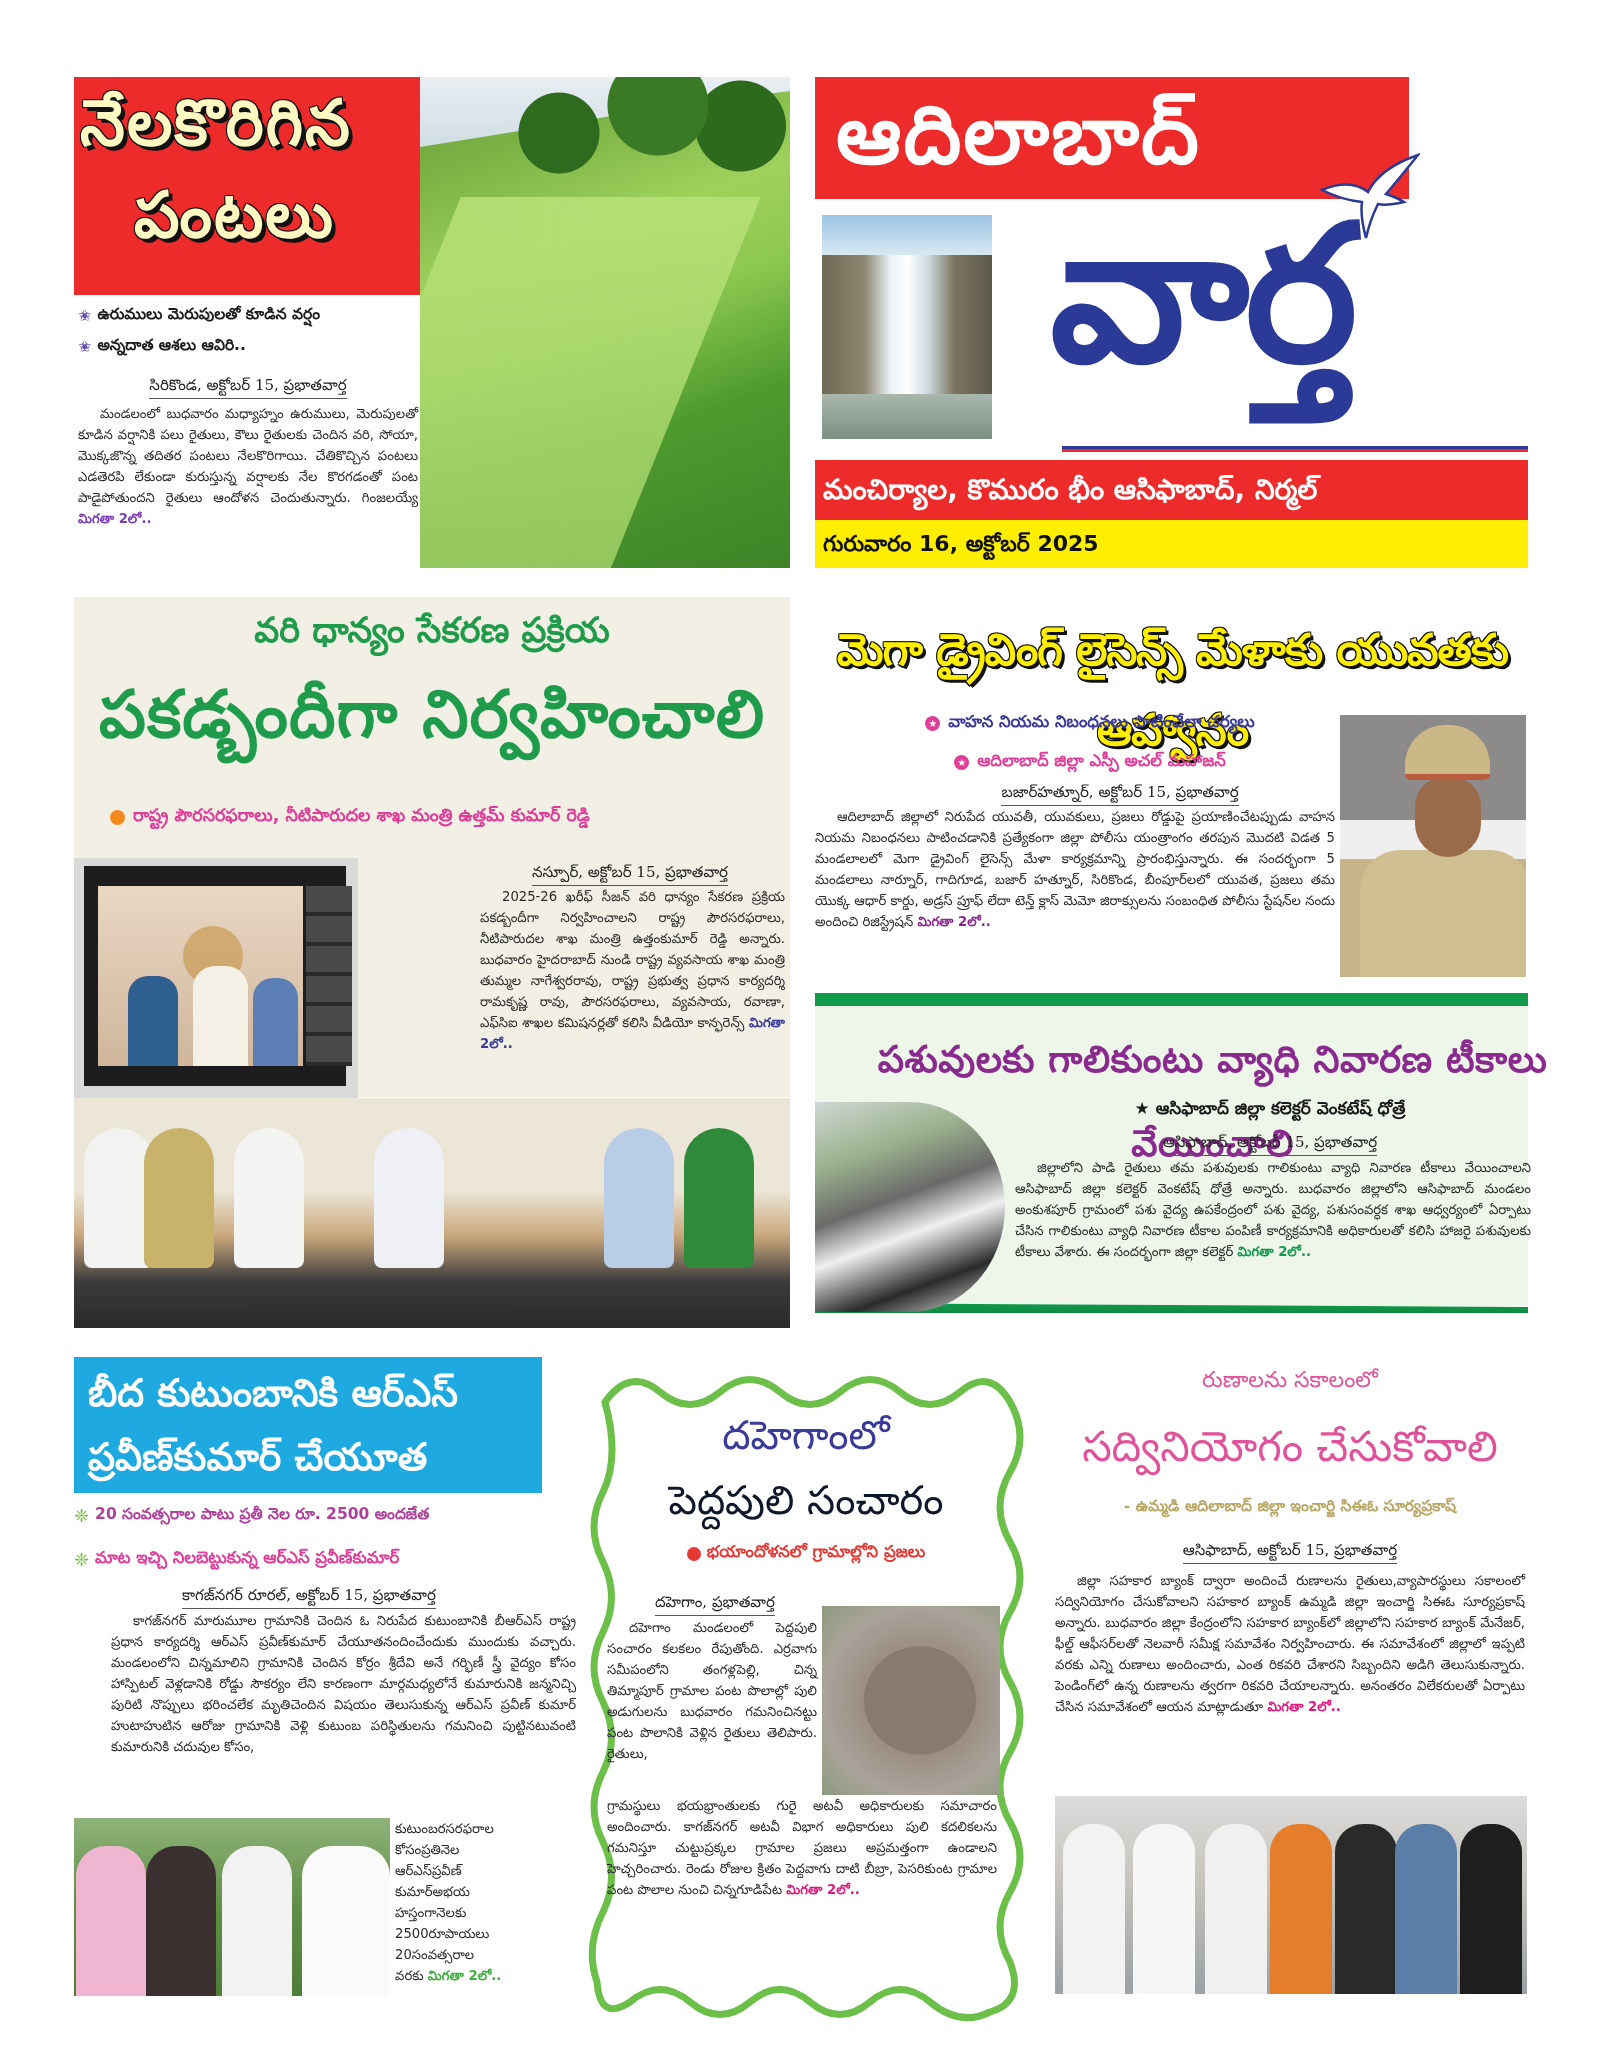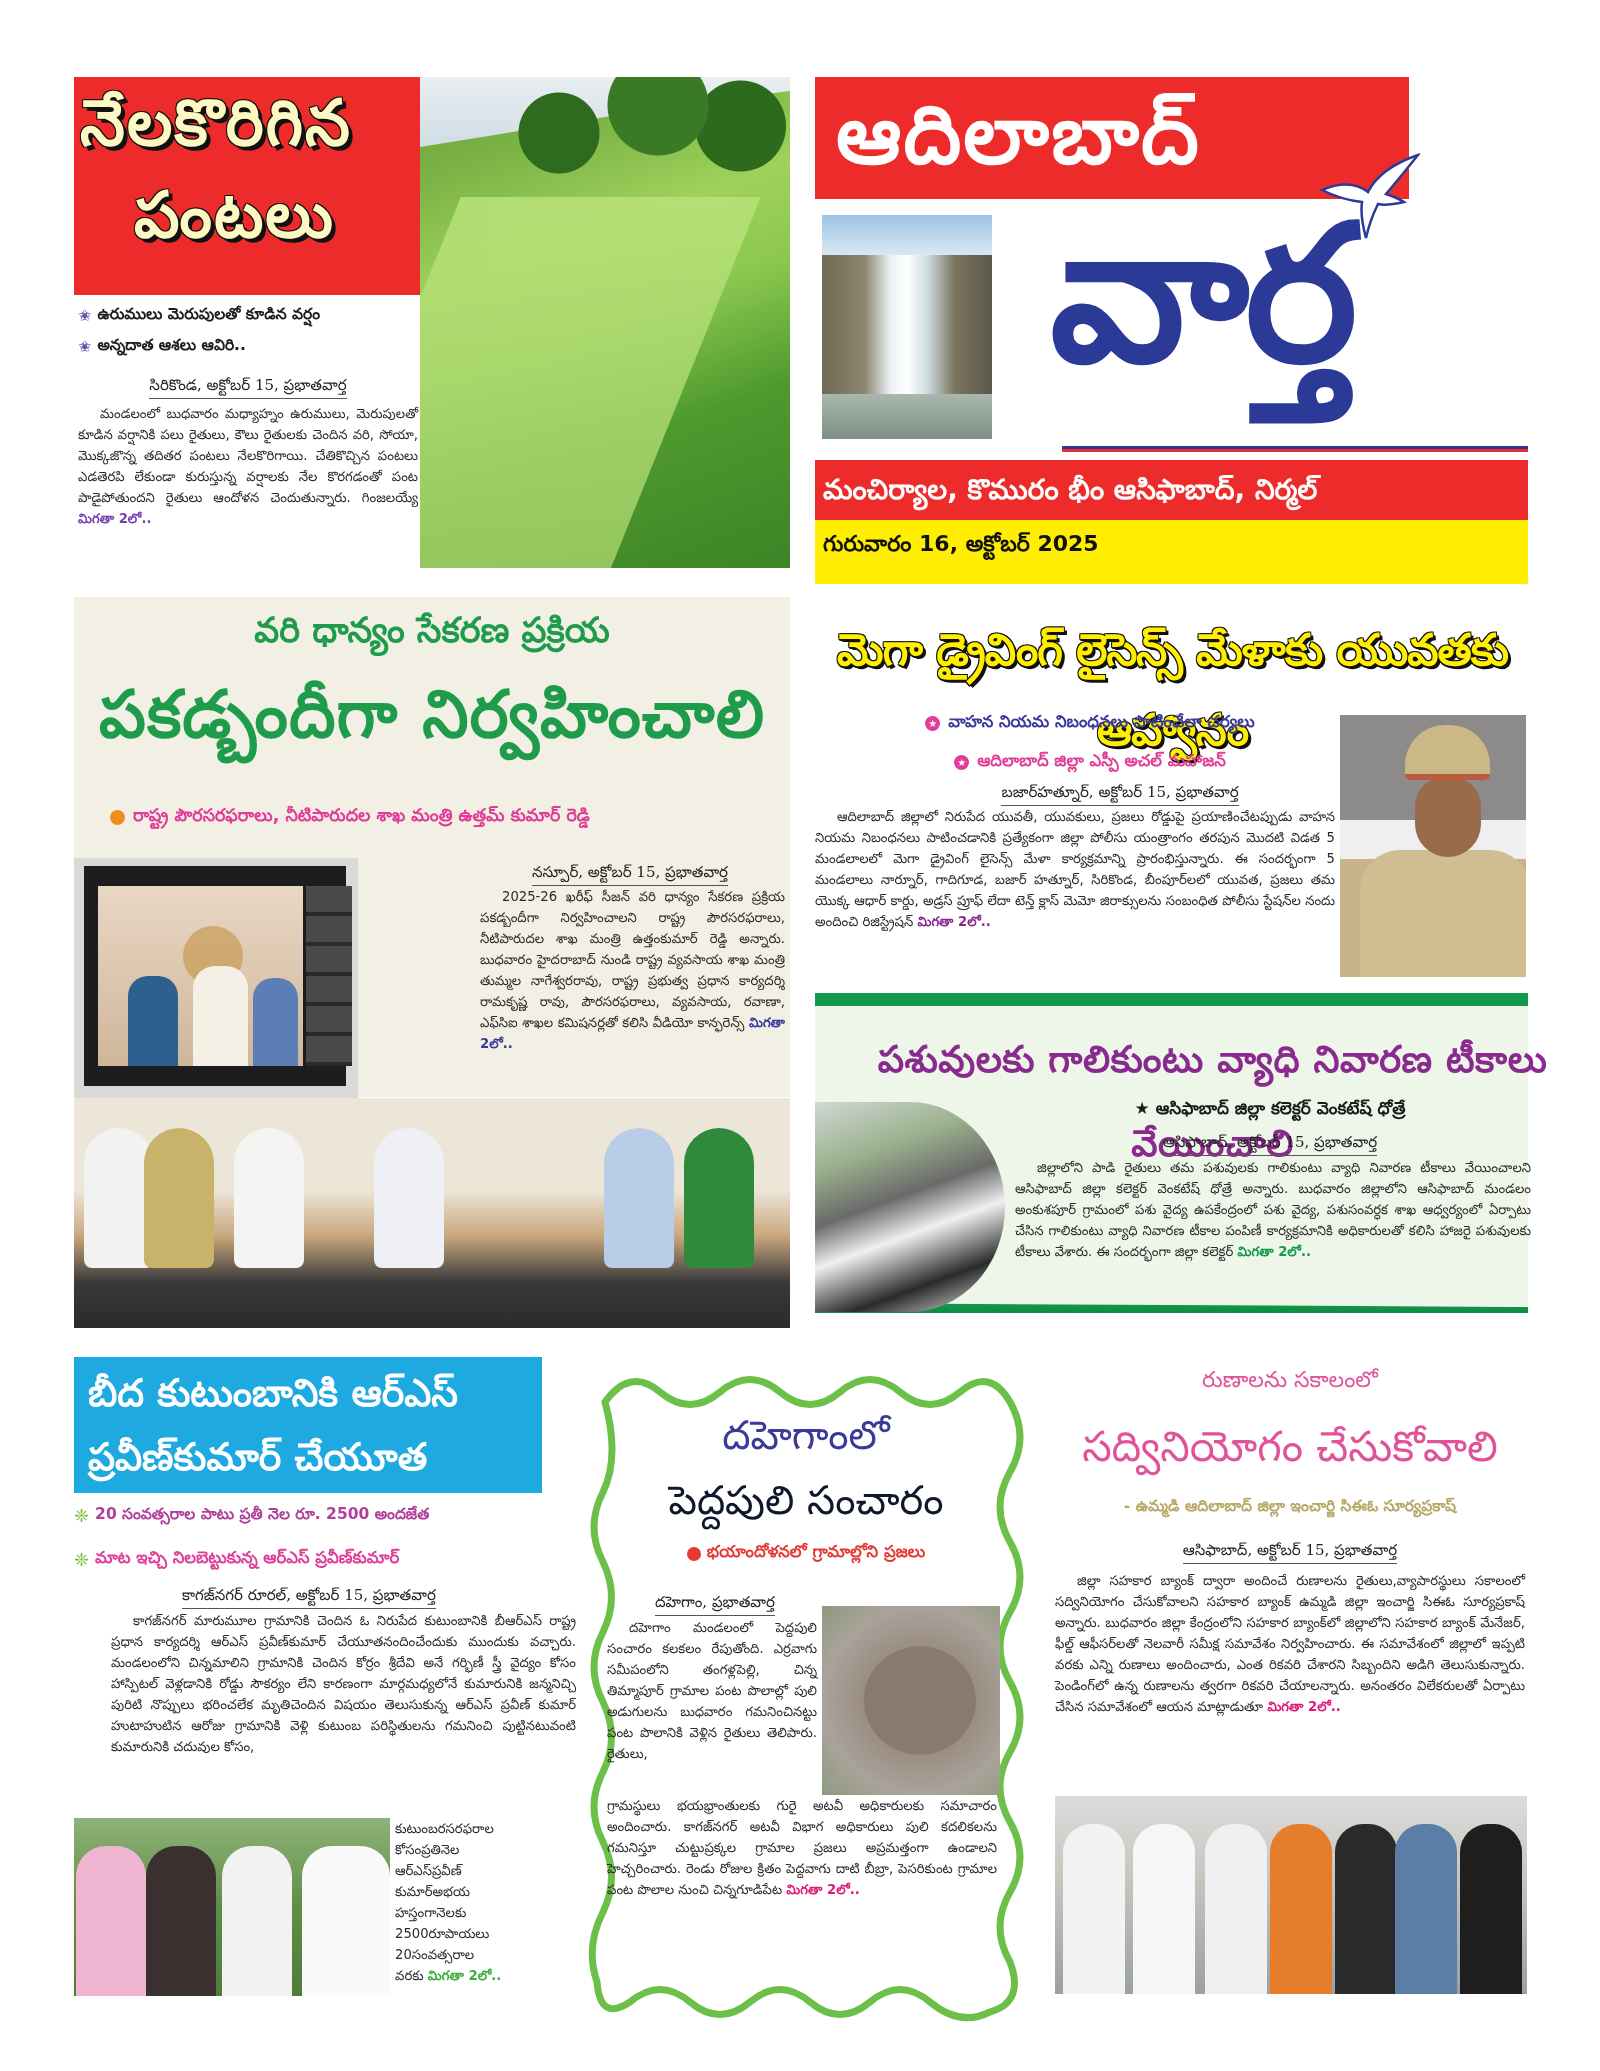--- a/index.html
+++ b/index.html
@@ -27,21 +27,21 @@
   
   #mast-red { left: 815px; top: 77px; width: 594px; height: 122px; background: #ee2b2b; }
   #mast-title1 { left: 836px; top: 80px; font-family: "DejaVu Sans", sans-serif; font-weight: bold; color: #fff; font-size: 82px; line-height: 110px; letter-spacing: 2px; }
   #mast-dove { left: 1320px; top: 150px; width: 100px; height: 90px; }
   #mast-falls { left: 822px; top: 215px; width: 170px; height: 224px; background: linear-gradient(90deg,#6f6a55 0%,#8d8670 25%,#e9f0f3 40%,#ffffff 50%,#cfdce2 62%,#7b7560 78%,#5c584a 100%); }
   #mast-falls .sky { position:absolute; left:0; top:0; width:100%; height:40px; background: linear-gradient(180deg,#9cc4e4,#d8e8f3); }
   #mast-falls .pool { position:absolute; left:0; bottom:0; width:100%; height:45px; background: linear-gradient(180deg,#a9b7ad,#7d8f84); }
   #mast-title2 { left: 1050px; top: 180px; font-family: "DejaVu Sans", sans-serif; font-weight: bold; color: #2b3a96; font-size: 190px; line-height: 230px; letter-spacing: -4px; }
   #mast-rule { left: 1062px; top: 446px; width: 466px; height: 6px; background: linear-gradient(180deg,#2b3a96 0 3px,#ee2b2b 3px 6px); }
   #mast-districts { left: 815px; top: 460px; width: 713px; height: 60px; background: #ee2b2b; color: #fff; font-weight: bold; font-size: 28px; line-height: 60px; padding-left: 8px; white-space: nowrap; }
-  #mast-date { left: 815px; top: 520px; width: 713px; height: 64px; background: #ffee00; color: #111; font-weight: bold; font-size: 22px; line-height: 48px; padding-left: 8px; }
+  #mast-date { left: 815px; top: 520px; width: 713px; height: 48px; background: #ffee00; color: #111; font-weight: bold; font-size: 22px; line-height: 48px; padding-left: 8px; }
 
   
   #s2-box { left: 74px; top: 597px; width: 716px; height: 500px; background: #f2efe4; }
   #s2-kicker { left: 74px; top: 605px; width: 716px; text-align: center; font-weight: bold; color: #1e9c4c; font-size: 35px; line-height: 50px; }
   #s2-head { left: 74px; top: 660px; width: 716px; text-align: center; font-weight: bold; color: #1e9c4c; font-size: 66px; line-height: 110px; letter-spacing: 1px; }
   #s2-sub { left: 110px; top: 805px; width: 680px; font-size: 17.5px; font-weight: bold; color: #e03c98; display:flex; align-items:center; gap:8px; }
   .dot-orange { width: 15px; height: 15px; border-radius: 50%; background: #f28a1d; display:inline-block; }
   #s2-screen { left: 74px; top: 858px; width: 284px; height: 240px; background: #d9d9d7; }
   #s2-screen .frame { position:absolute; left:10px; top:8px; width:262px; height:220px; background:#1d1d1f; }
   #s2-screen .inner { position:absolute; left:14px; top:20px; width:205px; height:180px; background: linear-gradient(180deg,#e9d7c4,#cfb69b); }

